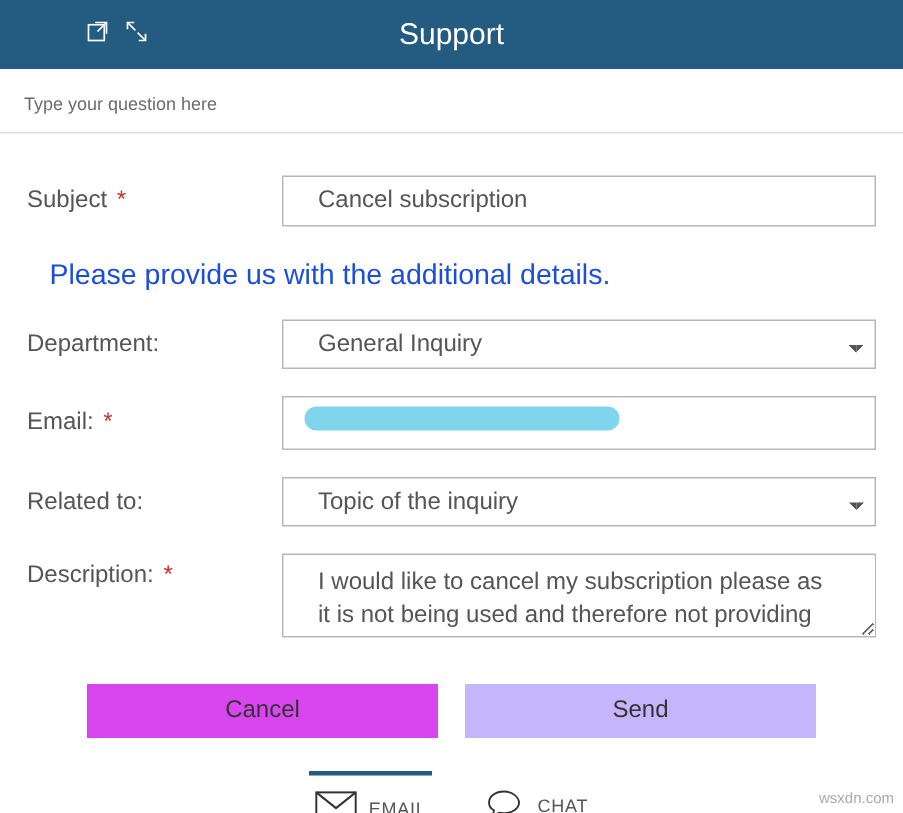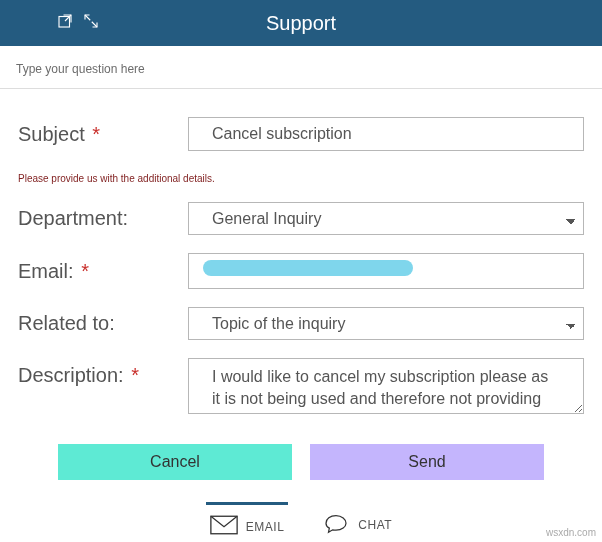--- a/index.html
+++ b/index.html
@@ -44,21 +44,21 @@
     .form-area {
       padding: 10px 18px 0 18px;
     }
     .form-row {
       display: flex;
       align-items: center;
       margin-top: 18px;
     }
     .label-cell {
       width: 170px;
-      font-size: 20px;
+      font-size: 16px;
       color: #555;
     }
     .req { color: #c9302c; margin-left: 2px; }
     .control-cell { flex: 1; }
     input.tx, select.sel, textarea.ta, .redact-box {
       width: 100%;
       border: 1px solid #b7b7b7;
       padding: 7px 23px;
       font-size: 16px;
       color: #555;
@@ -73,23 +73,23 @@
       background-size: 5px 5px, 5px 5px;
       background-repeat: no-repeat;
     }
     textarea.ta {
       height: 56px;
       resize: vertical;
       line-height: 1.35;
       overflow-y: scroll;
     }
     .helper {
-      font-size: 10px;
-      color: #7f1d1d;
-      margin: 22px 0 4px 0;
+      font-size: 19px;
+      color: #1d4ed8;
+      margin: 22px 0 4px 15px;
     }
     .redact-box {
       position: relative;
       height: 36px;
     }
     .redact-mark {
       position: absolute;
       left: 14px; top: 6px;
       width: 210px; height: 16px;
       background: #7fd6ec;
@@ -101,21 +101,21 @@
       margin: 26px 40px 0 40px;
     }
     .btn {
       flex: 1;
       height: 36px;
       border: none;
       font-size: 16px;
       cursor: pointer;
       color: #333;
     }
-    .btn-cancel { background: #5eead4; }
+    .btn-cancel { background: #d946ef; }
     .btn-send { background: #c4b5fd; }
     .tabs {
       display: flex;
       justify-content: center;
       align-items: center;
       gap: 30px;
       margin-top: 22px;
     }
     .tab {
       display: flex;

